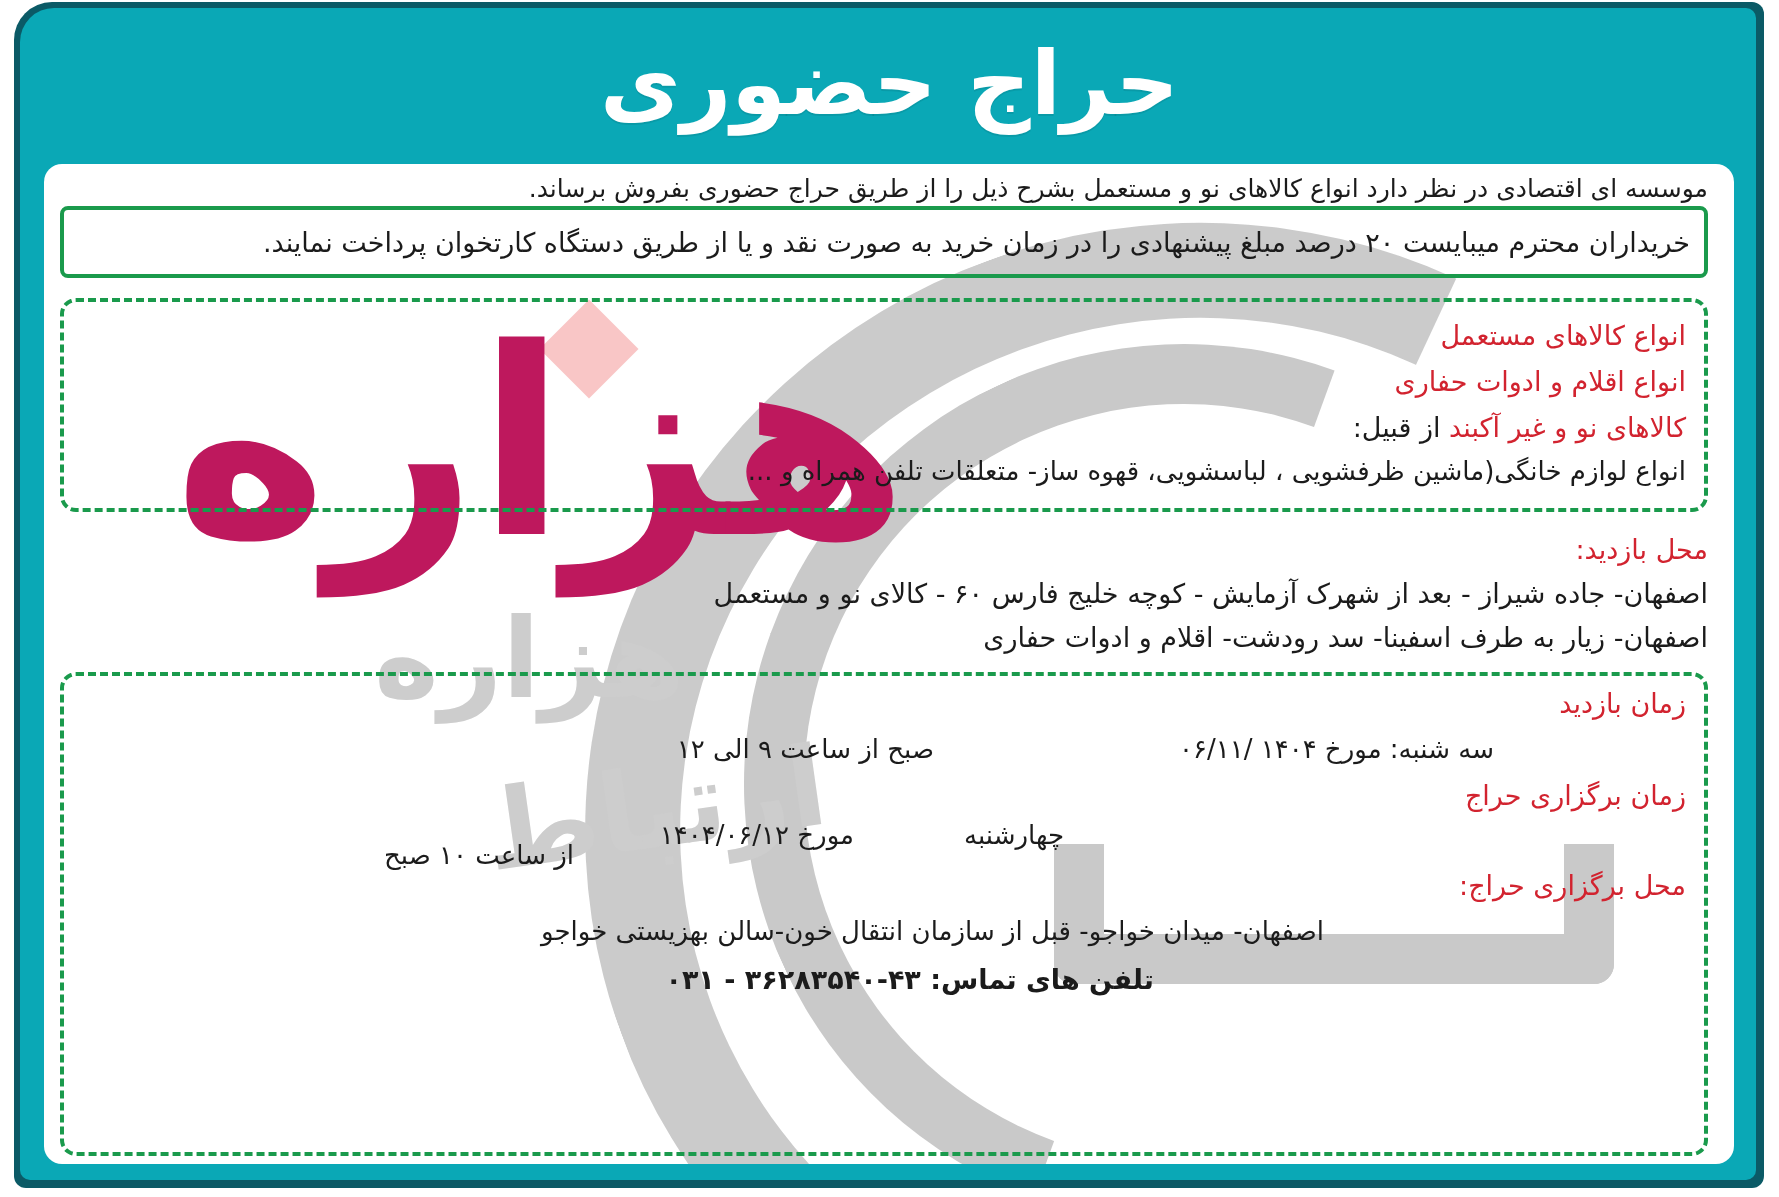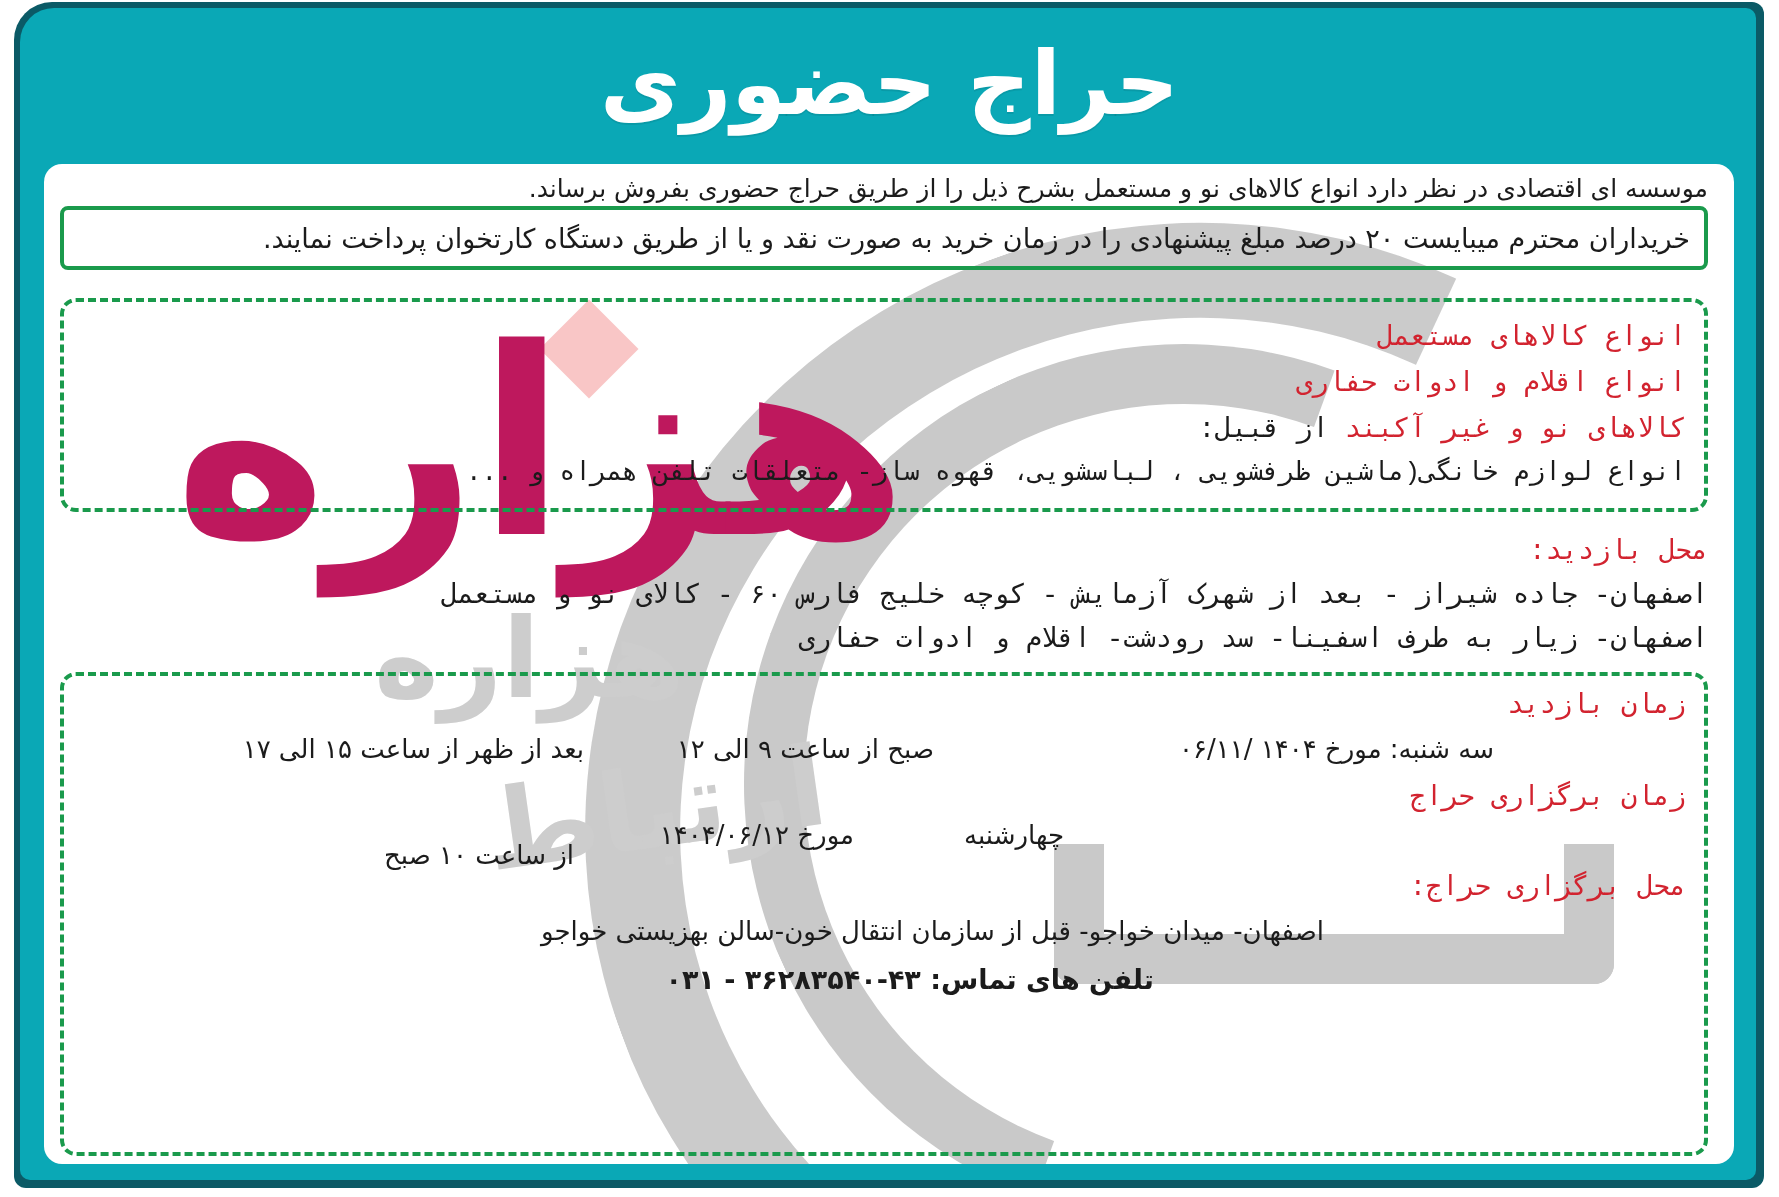--- a/index.html
+++ b/index.html
@@ -35,36 +35,36 @@
   .wm-sub { left: 330px; top: 440px; font-size: 110px; font-weight: bold; color: #cdcdcd; direction: rtl; line-height: 1; }
   .wm-sub2 { left: 440px; top: 590px; font-size: 110px; font-weight: bold; color: #cdcdcd; direction: rtl; line-height: 1; transform: rotate(-8deg); }
   .wm-diamond { left: 510px; top: 150px; width: 70px; height: 70px; background: #f7b8b8; transform: rotate(45deg); opacity: 0.8; }
 
   .content { position: absolute; inset: 0; direction: rtl; color: #1b1b1b; border-radius: 21px; }
 
   .intro {
     position: absolute; right: 26px; top: 10px; font-size: 25px; white-space: nowrap;
   }
   .notice-box {
-    position: absolute; left: 16px; right: 26px; top: 42px; height: 64px;
+    position: absolute; left: 16px; right: 26px; top: 42px; height: 72px;
     border: 4px solid #1a9a4c; border-radius: 8px;
     display: flex; align-items: center; padding-right: 14px;
     font-size: 27px; white-space: nowrap; background: transparent;
   }
 
   .dashed-box {
     position: absolute; left: 16px; right: 26px;
     border: 4px dashed #1a9a4c; border-radius: 16px;
     background: transparent;
   }
   .box1 { top: 134px; height: 214px; }
   .box2 { top: 508px; height: 484px; }
 
   .red { color: #d2232f; }
-  .line { position: absolute; right: 48px; white-space: nowrap; font-family: Liberation Mono, monospace; }
+  .line { position: absolute; right: 48px; white-space: nowrap; }
   .l-goods1 { top: 156px; font-size: 27px; }
   .l-goods2 { top: 202px; font-size: 27px; }
   .l-goods3 { top: 248px; font-size: 27px; }
   .l-goods4 { top: 292px; font-size: 26px; }
 
   .l-visit-h { top: 370px; right: 26px; font-size: 27px; }
   .l-visit1 { top: 414px; right: 26px; font-size: 27px; }
   .l-visit2 { top: 458px; right: 26px; font-size: 27px; }
 
   .l-vtime-h { top: 524px; font-size: 27px; }
@@ -115,21 +115,20 @@
     <div class="line l-goods4">انواع لوازم خانگی(ماشین ظرفشویی ، لباسشویی، قهوه ساز-  متعلقات تلفن همراه و ...</div>
 
     <div class="line l-visit-h red">محل بازدید:</div>
     <div class="line l-visit1">اصفهان- جاده شیراز - بعد از شهرک آزمایش - کوچه خلیج فارس ۶۰ - کالای نو و مستعمل</div>
     <div class="line l-visit2">اصفهان- زیار به طرف اسفینا- سد رودشت- اقلام و ادوات حفاری</div>
 
     <div class="dashed-box box2"></div>
     <div class="line l-vtime-h red">زمان بازدید</div>
     <div class="row vt-day">سه شنبه: مورخ ۱۴۰۴ /۰۶/۱۱</div>
     <div class="row vt-morning">صبح از ساعت ۹ الی ۱۲</div>
-    <div class="row vt-afternoon">بعد از ظهر از ساعت ۱۵ الی ۱۷</div>
 
     <div class="line l-atime-h red">زمان برگزاری حراج</div>
     <div class="row at-day">چهارشنبه</div>
     <div class="row at-date">مورخ ۱۴۰۴/۰۶/۱۲</div>
     <div class="row at-hour">از ساعت ۱۰ صبح</div>
 
     <div class="line l-aplace-h red">محل برگزاری حراج:</div>
     <div class="row ap-addr">اصفهان- میدان خواجو- قبل از سازمان انتقال خون-سالن بهزیستی خواجو</div>
 
     <div class="phone">

